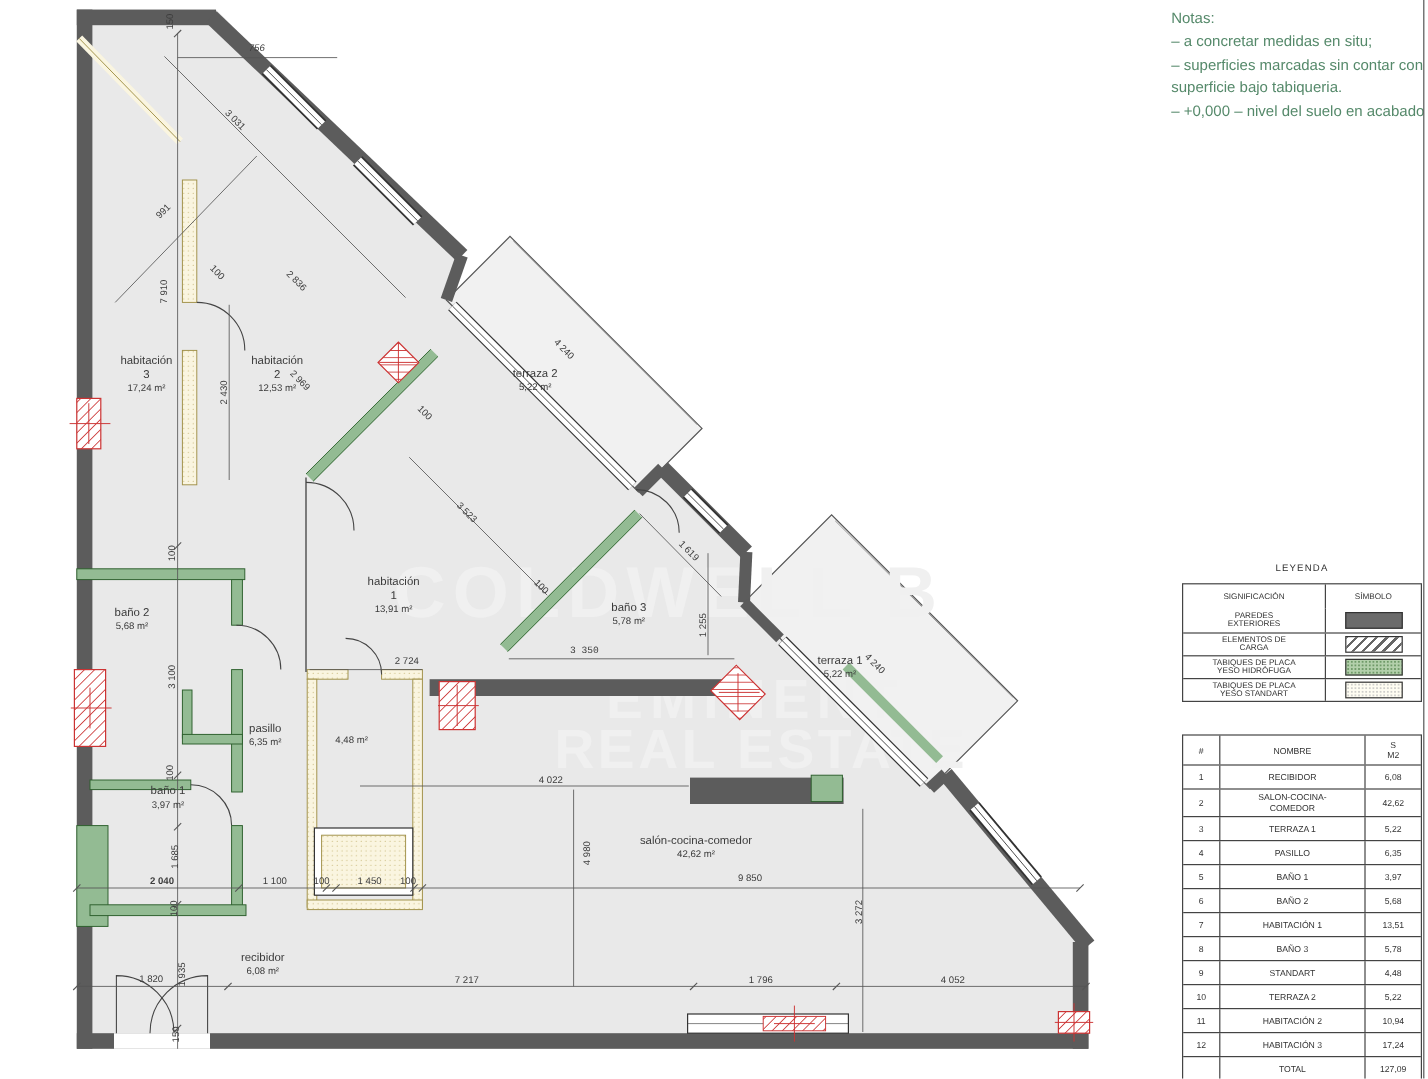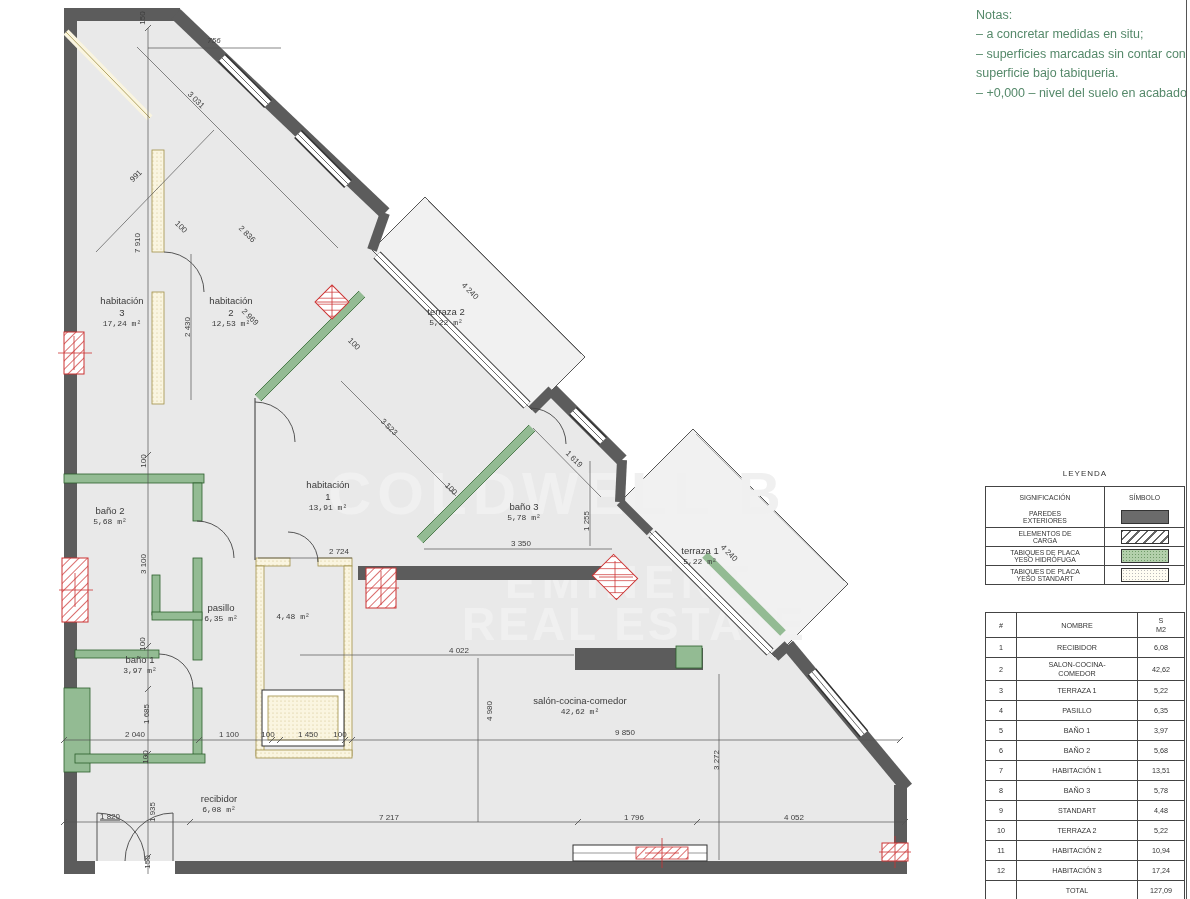--- a/index.html
+++ b/index.html
@@ -3,21 +3,21 @@
 <meta charset="utf-8">
 <style>
   html,body{margin:0;padding:0;background:#fff;}
   #page{position:relative;width:1190px;height:899px;background:#fff;overflow:hidden;
         font-family:"Liberation Sans", sans-serif;}
   svg{position:absolute;left:0;top:0;}
   
   #plan-layer{position:absolute;left:0;top:0;width:970px;height:899px;}
   .room-label{position:absolute;transform:translate(-50%,-50%);text-align:center;
               color:#3a3a3a;font-size:9.5px;line-height:1.25;white-space:nowrap;}
-  .room-label .area{font-size:8px;font-family:Liberation Mono, monospace;}
+  .room-label .area{font-size:8px;}
   .dim{position:absolute;font-size:8px;color:#3d3d3d;white-space:nowrap;}
   
   .notes{position:absolute;left:976px;top:6px;width:260px;color:#55896a;
          font-size:12.5px;line-height:1.55;}
   .notes div{white-space:nowrap;}
   
   .lg-title{position:absolute;left:985px;top:469px;width:200px;text-align:center;
             font-size:8px;color:#333;letter-spacing:1px;}
   .lg{position:absolute;left:985px;top:486px;width:198px;border:1px solid #444;
       font-size:6.8px;color:#333;background:#fff;}
@@ -316,38 +316,38 @@
       <div class="dim" style="left: 181px; top: 227px; transform: translate(-50%, -50%) rotate(45deg);">100</div>
       <div class="dim" style="left: 247px; top: 234px; transform: translate(-50%, -50%) rotate(45deg);">2 836</div>
       <div class="dim" style="left: 250px; top: 317px; transform: translate(-50%, -50%) rotate(45deg);">2 969</div>
       <div class="dim" style="left: 187px; top: 327px; transform: translate(-50%, -50%) rotate(-90deg);">2 430</div>
       <div class="dim" style="left: 470px; top: 291px; transform: translate(-50%, -50%) rotate(45deg);">4 240</div>
       <div class="dim" style="left: 354px; top: 344px; transform: translate(-50%, -50%) rotate(45deg);">100</div>
       <div class="dim" style="left: 389px; top: 427px; transform: translate(-50%, -50%) rotate(45deg);">3 523</div>
       <div class="dim" style="left: 451px; top: 489px; transform: translate(-50%, -50%) rotate(45deg);">100</div>
       <div class="dim" style="left: 574px; top: 459px; transform: translate(-50%, -50%) rotate(45deg);">1 619</div>
       <div class="dim" style="left: 586px; top: 521px; transform: translate(-50%, -50%) rotate(-90deg);">1 255</div>
-      <div class="dim" style="left: 521px; top: 543px; transform: translate(-50%, -50%) rotate(0deg);">3 350</div>
+      <div class="dim" style="left: 487px; top: 543px; transform: translate(-50%, -50%) rotate(0deg); font-family: Liberation Mono, monospace;">3 350</div>
       <div class="dim" style="left: 339px; top: 551px; transform: translate(-50%, -50%) rotate(0deg);">2 724</div>
       <div class="dim" style="left: 143px; top: 461px; transform: translate(-50%, -50%) rotate(-90deg);">100</div>
       <div class="dim" style="left: 143px; top: 564px; transform: translate(-50%, -50%) rotate(-90deg);">3 100</div>
       <div class="dim" style="left: 142px; top: 644px; transform: translate(-50%, -50%) rotate(-90deg);">100</div>
       <div class="dim" style="left: 729px; top: 553px; transform: translate(-50%, -50%) rotate(45deg);">4 240</div>
       <div class="dim" style="left: 459px; top: 650px; transform: translate(-50%, -50%) rotate(0deg);">4 022</div>
       <div class="dim" style="left: 146px; top: 714px; transform: translate(-50%, -50%) rotate(-90deg);">1 685</div>
-      <div class="dim" style="left: 135px; top: 734px; transform: translate(-50%, -50%) rotate(0deg);">2 040</div>
+      <div class="dim" style="left: 135px; top: 734px; transform: translate(-50%, -50%) rotate(0deg); font-weight: bold;">2 040</div>
       <div class="dim" style="left: 229px; top: 734px; transform: translate(-50%, -50%) rotate(0deg);">1 100</div>
       <div class="dim" style="left: 268px; top: 734px; transform: translate(-50%, -50%) rotate(0deg);">100</div>
       <div class="dim" style="left: 308px; top: 734px; transform: translate(-50%, -50%) rotate(0deg);">1 450</div>
       <div class="dim" style="left: 340px; top: 734px; transform: translate(-50%, -50%) rotate(0deg);">100</div>
       <div class="dim" style="left: 145px; top: 757px; transform: translate(-50%, -50%) rotate(-90deg);">100</div>
       <div class="dim" style="left: 489px; top: 711px; transform: translate(-50%, -50%) rotate(-90deg);">4 980</div>
       <div class="dim" style="left: 625px; top: 732px; transform: translate(-50%, -50%) rotate(0deg);">9 850</div>
       <div class="dim" style="left: 716px; top: 760px; transform: translate(-50%, -50%) rotate(-90deg);">3 272</div>
-      <div class="dim" style="left: 110px; top: 816px; transform: translate(-50%, -50%) rotate(0deg); text-decoration: underline;">1 820</div>
+      <div class="dim" style="left: 126px; top: 816px; transform: translate(-50%, -50%) rotate(0deg);">1 820</div>
       <div class="dim" style="left: 152px; top: 812px; transform: translate(-50%, -50%) rotate(-90deg);">1 935</div>
       <div class="dim" style="left: 389px; top: 817px; transform: translate(-50%, -50%) rotate(0deg);">7 217</div>
       <div class="dim" style="left: 634px; top: 817px; transform: translate(-50%, -50%) rotate(0deg);">1 796</div>
       <div class="dim" style="left: 794px; top: 817px; transform: translate(-50%, -50%) rotate(0deg);">4 052</div>
       <div class="dim" style="left: 147px; top: 862px; transform: translate(-50%, -50%) rotate(-90deg);">150</div>
     </div>
 
   <div class="notes">
     <div>Notas:</div>
     <div id="notes-lines">

